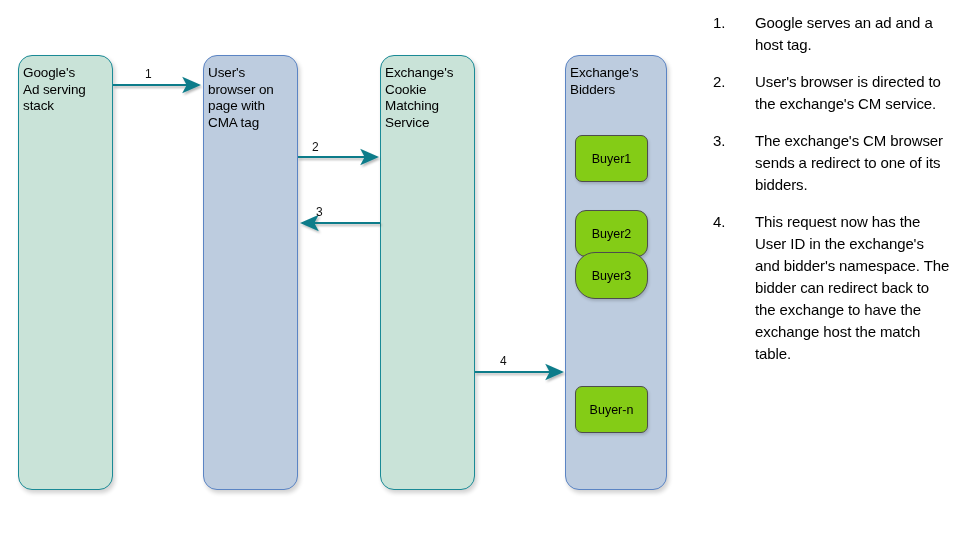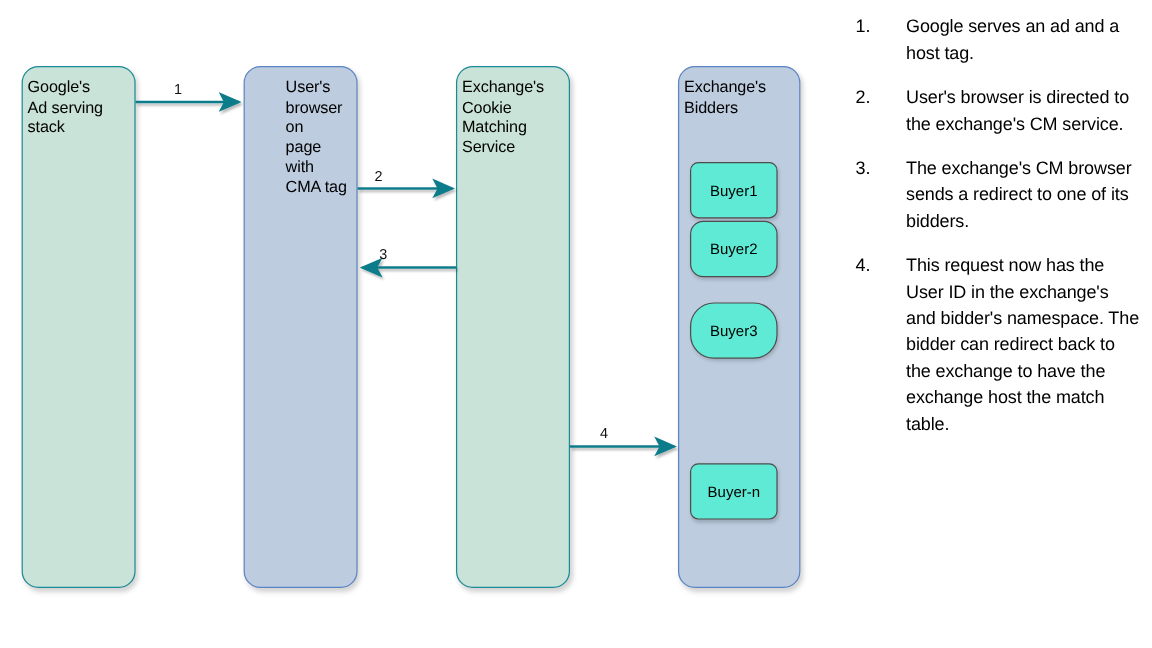--- a/index.html
+++ b/index.html
@@ -39,43 +39,43 @@
     display: block;
     font-size: 13.5px;
     line-height: 16.5px;
     color: #000;
     letter-spacing: -0.1px;
     padding: 0 4px;
     white-space: pre-line;
   }
 
   #lane-1 { left: 18px;  top: 55px; width: 95px;  height: 435px; background: #c9e3d8; }
-  #lane-2 { left: 203px; top: 55px; width: 95px;  height: 435px; background: #bdccdf; padding-left: 30px; }
+  #lane-2 { left: 203px; top: 55px; width: 95px;  height: 435px; background: #bdccdf; }
   #lane-3 { left: 380px; top: 55px; width: 95px;  height: 435px; background: #c9e3d8; }
   #lane-4 { left: 565px; top: 55px; width: 102px; height: 435px; background: #bdccdf; }
 
   
   .buyer {
     position: absolute;
     box-sizing: border-box;
     width: 73px;
     height: 47px;
     left: 575px;
-    background: #5eead4;
+    background: #84cc16;
     border: 1px solid #4d4d4d;
     border-radius: 7px;
     display: flex;
     align-items: center;
     justify-content: center;
     font-size: 12.5px;
     color: #000;
     box-shadow: 1px 2px 3px rgba(0,0,0,0.16);
   }
   #buyer-0 { top: 135px; }
-  #buyer-1 { top: 184px; border-radius: 11px; }
+  #buyer-1 { top: 210px; border-radius: 11px; }
   #buyer-2 { top: 252px; border-radius: 20px; }
   #buyer-3 { top: 386px; }
 
   
   .arrow-svg {
     position: absolute;
     left: 0; top: 0;
     width: 960px;
     height: 540px;
     pointer-events: none;

